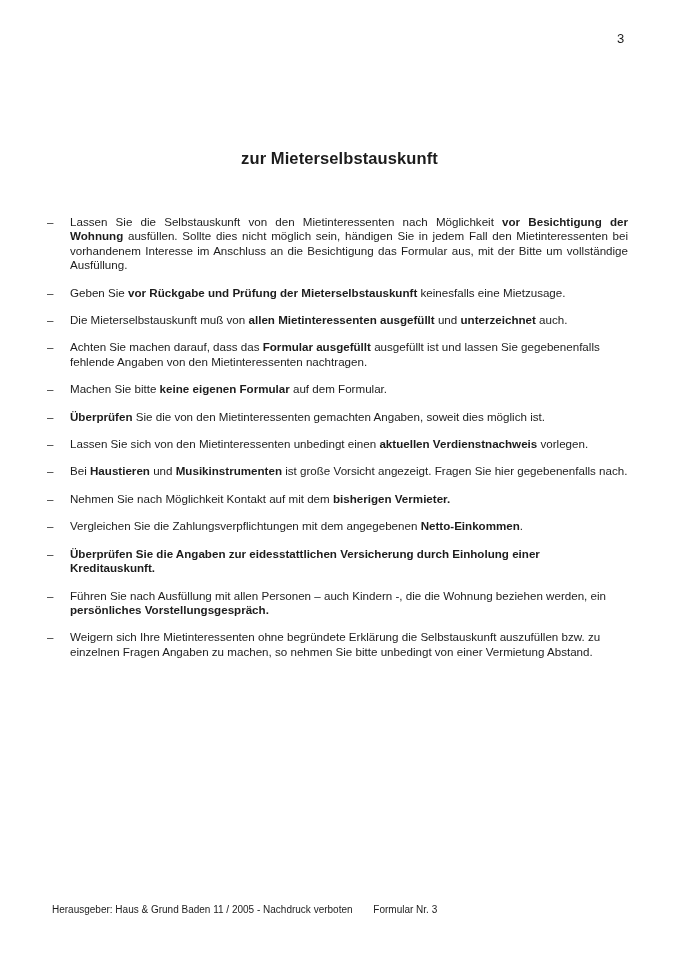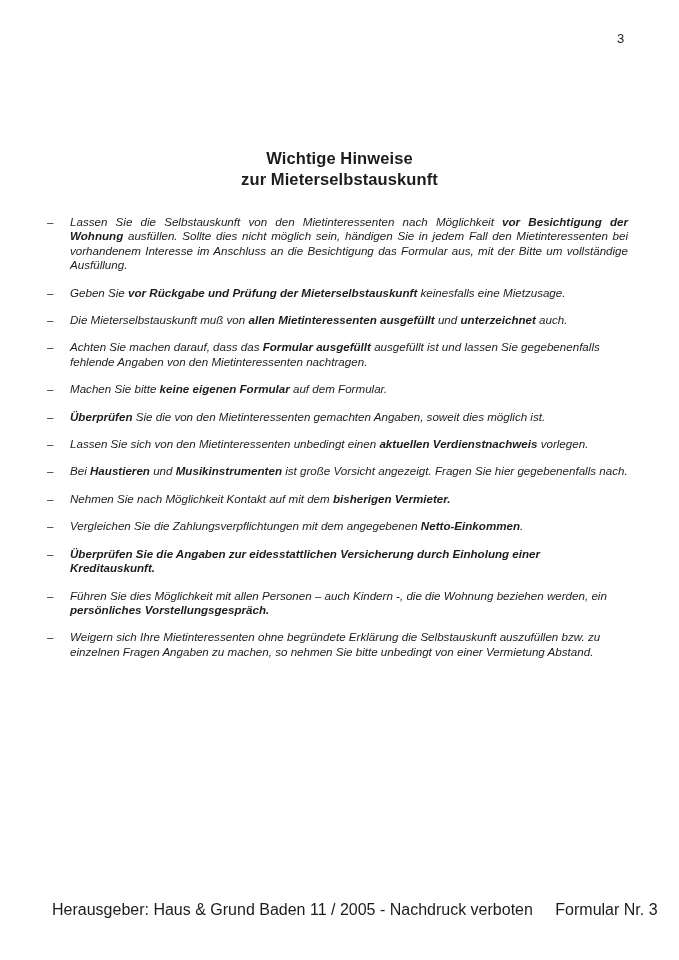--- a/index.html
+++ b/index.html
@@ -44,47 +44,45 @@
     margin-bottom: 13px;
     font-size: 11.6px;
     line-height: 14.4px;
   }
   .bullet .dash {
     width: 23px;
     flex-shrink: 0;
   }
   .bullet .text {
     flex: 1;
-    font-style: italic;
   }
   .bullet.justified .text {
     text-align: justify;
   }
   .bold {
     font-weight: bold;
   }
   .footer {
     position: absolute;
     top: 903px;
     left: 52px;
-    font-size: 16px;
+    font-size: 10px;
     line-height: 13px;
     white-space: nowrap;
   }
   .footer .form-number {
     margin-left: 18px;
   }
 </style>
 </head>
 <body>
 
 <div class="page-number">3</div>
 
 <div class="doc-title">
-  <div>Wichtige Hinweise</div>
   <div>zur Mieterselbstauskunft</div>
 </div>
 
 <div class="bullet-list">
     <div class="bullet justified">
       <span class="dash">–</span>
       <div class="text"><span>Lassen Sie die Selbstauskunft von den Mietinteressenten nach Möglichkeit </span><span class="bold">vor Besichtigung der Wohnung</span><span> ausfüllen. Sollte dies nicht möglich sein, händigen Sie in jedem Fall den Mietinteressenten bei vorhandenem Interesse im Anschluss an die Besichtigung das Formular aus, mit der Bitte um vollständige Ausfüllung.</span></div>
     </div>
     <div class="bullet">
       <span class="dash">–</span>
@@ -121,21 +119,21 @@
     <div class="bullet">
       <span class="dash">–</span>
       <div class="text"><span>Vergleichen Sie die Zahlungsverpflichtungen mit dem angegebenen </span><span class="bold">Netto-Einkommen</span><span>.</span></div>
     </div>
     <div class="bullet">
       <span class="dash">–</span>
       <div class="text"><span class="bold">Überprüfen Sie die Angaben zur eidesstattlichen Versicherung durch Einholung einer Kreditauskunft.</span></div>
     </div>
     <div class="bullet">
       <span class="dash">–</span>
-      <div class="text"><span>Führen Sie dies Möglichkeit mit allen Personen – auch Kindern -, die die Wohnung beziehen werden, ein </span><span class="bold">persönliches Vorstellungsgespräch.</span></div>
+      <div class="text"><span>Führen Sie nach Ausfüllung mit allen Personen – auch Kindern -, die die Wohnung beziehen werden, ein </span><span class="bold">persönliches Vorstellungsgespräch.</span></div>
     </div>
     <div class="bullet">
       <span class="dash">–</span>
       <div class="text"><span>Weigern sich Ihre Mietinteressenten ohne begründete Erklärung die Selbstauskunft auszufüllen bzw. zu einzelnen Fragen Angaben zu machen, so nehmen Sie bitte unbedingt von einer Vermietung Abstand.</span></div>
     </div>
   </div>
 
 <div class="footer">
   <span>Herausgeber: Haus &amp; Grund Baden 11 / 2005 - Nachdruck verboten</span>
   <span class="form-number">Formular Nr. 3</span>

